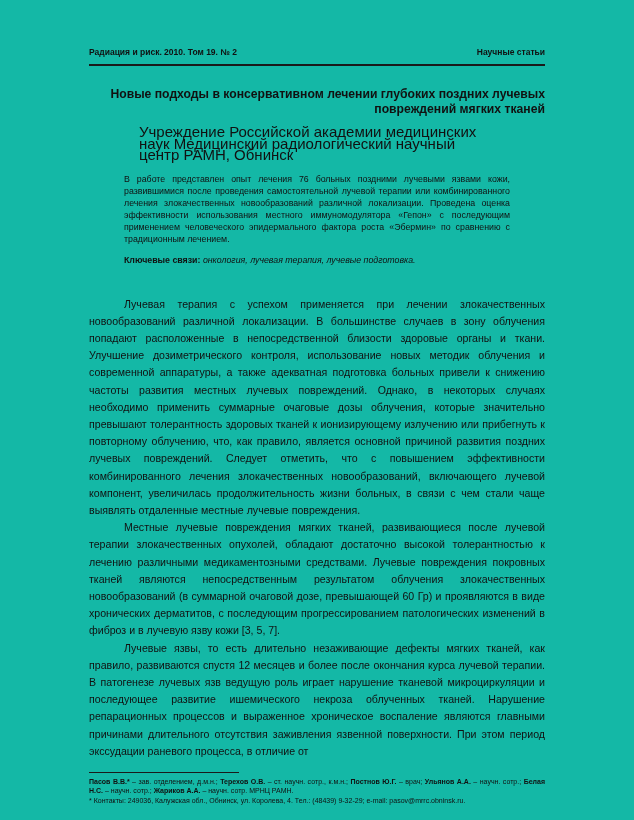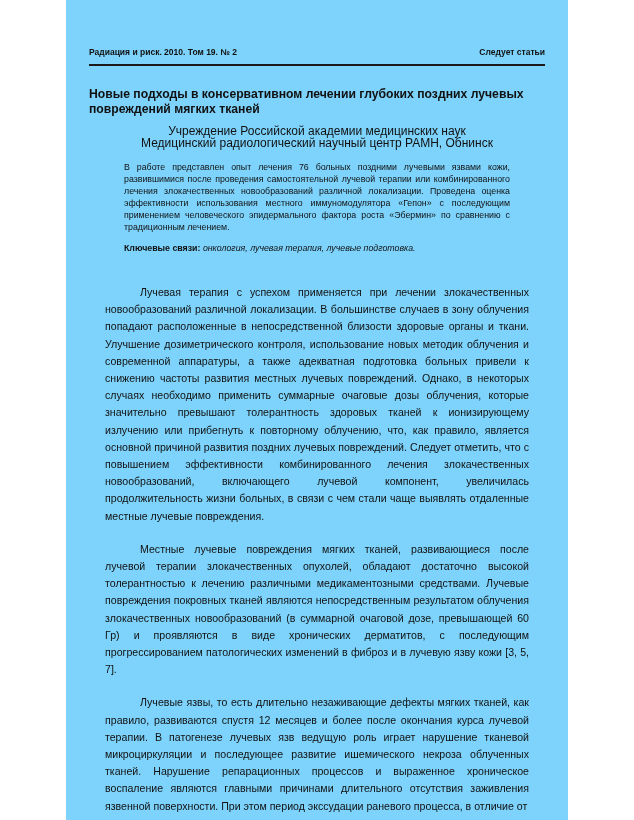--- a/index.html
+++ b/index.html
@@ -1,22 +1,22 @@
 <!DOCTYPE html>
 <html lang="ru"><head>
 <meta charset="utf-8">
 <style>
   * { margin: 0; padding: 0; box-sizing: border-box; }
   html, body { background: #ffffff; }
   .page {
     position: relative;
-    width: 502px;
+    width: 634px;
     height: 820px;
     margin: 0 auto;
-    background: #7dd3fc;
+    background: #14b8a6;
     color: #111;
     font-family: "Liberation Sans", sans-serif;
     overflow: hidden;
   }
   .content {
     width: 456px;
     margin: 0 auto;
     padding-top: 47px;
   }
   
@@ -25,37 +25,37 @@
     justify-content: space-between;
     align-items: flex-end;
     font-size: 8.5px;
     font-weight: bold;
     padding-bottom: 7px;
     border-bottom: 2px solid #1a1a1a;
   }
   
   .article-title {
     margin-top: 21px;
-    text-align: left;
+    text-align: right;
     font-size: 12.2px;
     line-height: 15px;
     font-weight: bold;
   }
   .authors {
     margin-top: 18px;
     text-align: center;
     font-family: "Liberation Serif", serif;
     font-weight: bold;
     font-size: 9.8px;
     line-height: 12px;
   }
   .affiliation {
     margin-top: 9px;
-    text-align: center;
-    font-size: 12px;
+    text-align: left;
+    font-size: 15px;
     line-height: 11.5px;
     max-width: 356px;
     margin-left: auto;
     margin-right: auto;
   }
   
   .abstract {
     margin: 12px 35px 0 35px;
     font-size: 8.8px;
     line-height: 12px;
@@ -70,21 +70,21 @@
   .keywords .kw-text { font-style: italic; }
   
   .body-text {
     margin-top: 30px;
     font-size: 10.6px;
     line-height: 17.2px;
     text-align: justify;
   }
   .body-text p {
     text-indent: 35px;
-    margin: 16px;
+    margin: 0;
   }
   
   .footnote {
     margin-top: 12px;
     font-size: 7px;
     line-height: 9.3px;
     text-align: justify;
   }
   .footnote-rule {
     width: 150px;
@@ -93,21 +93,21 @@
   }
 </style>
 </head>
 <body>
 
 <div class="page">
   <div class="content">
 
     <div class="running-head">
       <span>Радиация и риск. 2010. Том 19. № 2</span>
-      <span>Следует статьи</span>
+      <span>Научные статьи</span>
     </div>
 
     <h1 class="article-title">Новые подходы в консервативном лечении глубоких поздних лучевых повреждений мягких тканей</h1>
 
 
     <div class="affiliation">Учреждение Российской академии медицинских наук Медицинский радиологический научный центр РАМН, Обнинск</div>
 
     <div class="abstract">В работе представлен опыт лечения 76 больных поздними лучевыми язвами кожи, развившимися после проведения самостоятельной лучевой терапии или комбинированного лечения злокачественных новообразований различной локализации. Проведена оценка эффективности использования местного иммуномодулятора «Гепон» с последующим применением человеческого эпидермального фактора роста «Эбермин» по сравнению с традиционным лечением.</div>
 
     <div class="keywords">

